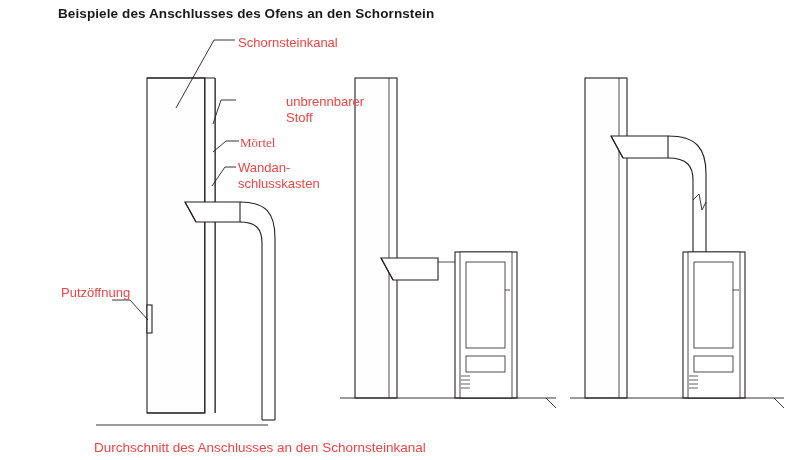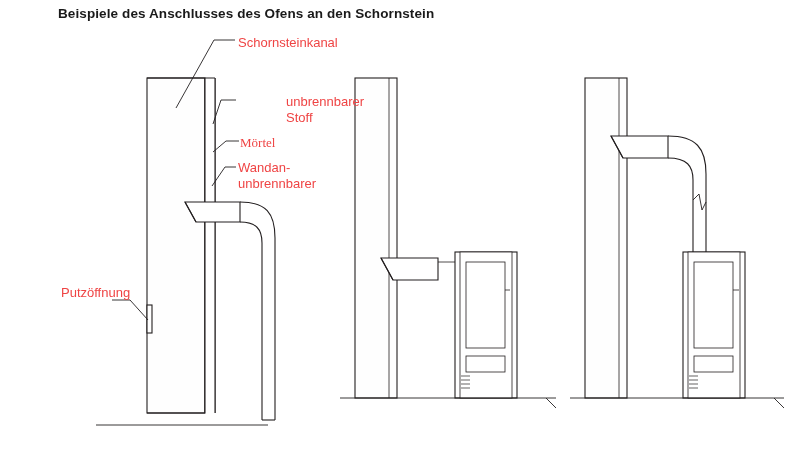--- a/index.html
+++ b/index.html
@@ -144,16 +144,17 @@
       </g>
 
     </g>
   </svg>
 
   <div class="lbl" id="lbl-schornsteinkanal">Schornsteinkanal</div>
   <div class="lbl" id="lbl-unbrennbarer">unbrennbarer
 Stoff</div>
   <div class="lbl" id="lbl-moertel">Mörtel</div>
   <div class="lbl" id="lbl-wandanschluss">Wandan-
-unbrennbarer</div>
+schlusskasten</div>
   <div class="lbl" id="lbl-putzoeffnung">Putzöffnung</div>
+  <div class="lbl" id="lbl-caption">Durchschnitt des Anschlusses an den Schornsteinkanal</div>
 
 </div>
 
 </body></html>

